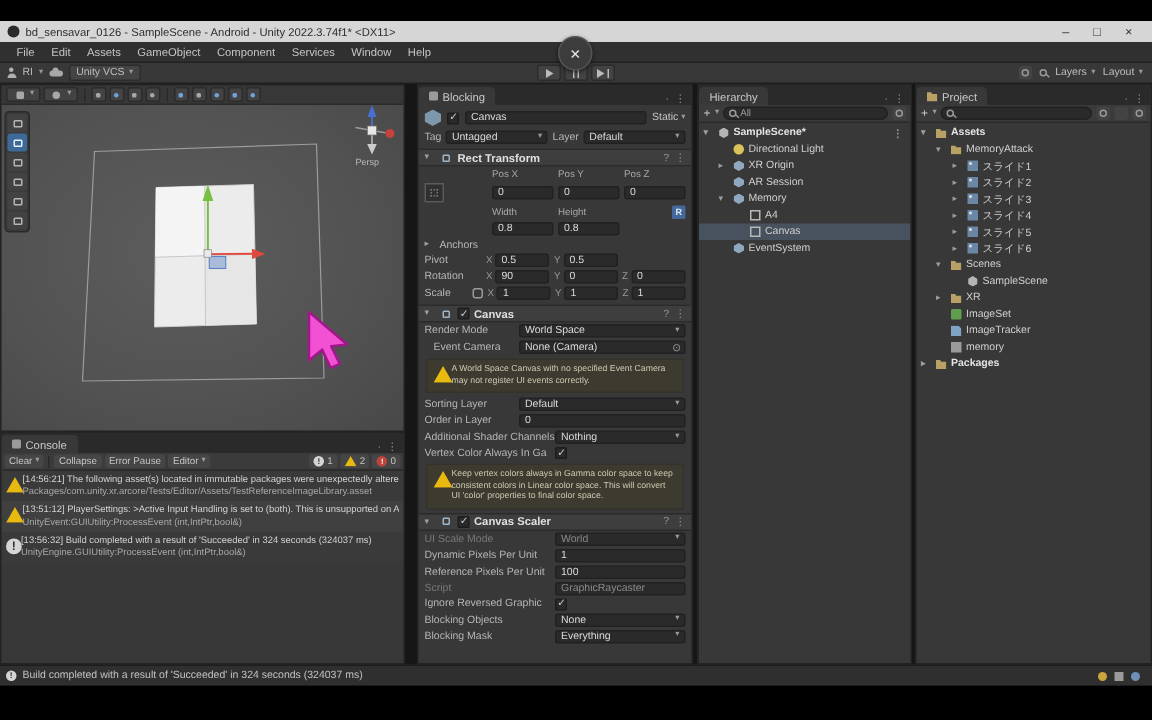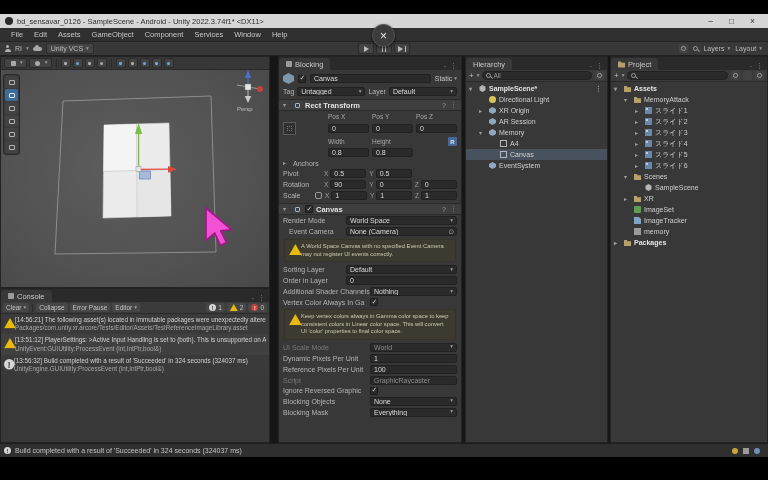--- a/index.html
+++ b/index.html
@@ -556,20 +556,30 @@
       </div>
       <div class="i-row">
         <span class="lbl" style="width:84px">Vertex Color Always In Ga</span>
         <span class="chk on"></span>
       </div>
       <div class="warnbox">
         <span class="w-ico"></span>
         <span class="warn-text">Keep vertex colors always in Gamma color space to keep consistent colors in Linear color space. This will convert UI 'color' properties to final color space.</span>
       </div>
 
+      <div class="comp-hdr">
+        <span class="fold open"></span>
+        <span class="ci"></span>
+        <span class="chk on"></span>
+        <span class="comp-title">Canvas Scaler</span>
+        <span class="hdr-right">
+            <span>?</span>
+            <span class="dots">⋮</span>
+          </span>
+      </div>
       <div class="i-row">
         <span class="lbl dis" style="width:84px">UI Scale Mode</span>
         <span class="field drop grow dis">
             <span>World</span>
             <span class="caret"></span>
           </span>
       </div>
       <div class="i-row">
         <span class="lbl" style="width:84px">Dynamic Pixels Per Unit</span>
         <span class="field grow">1</span>

